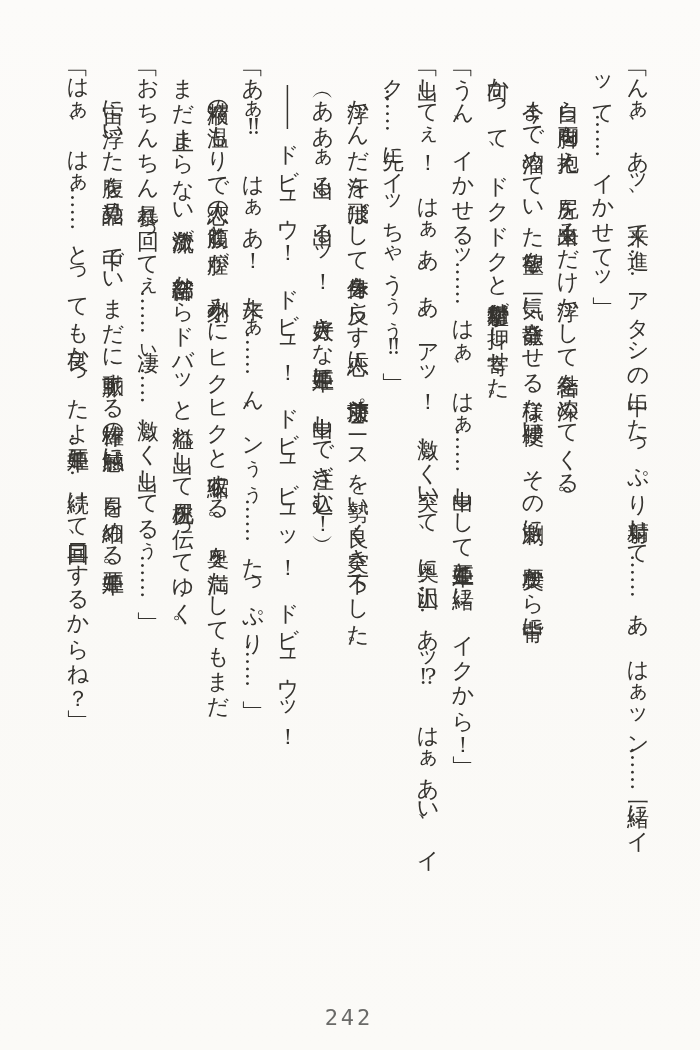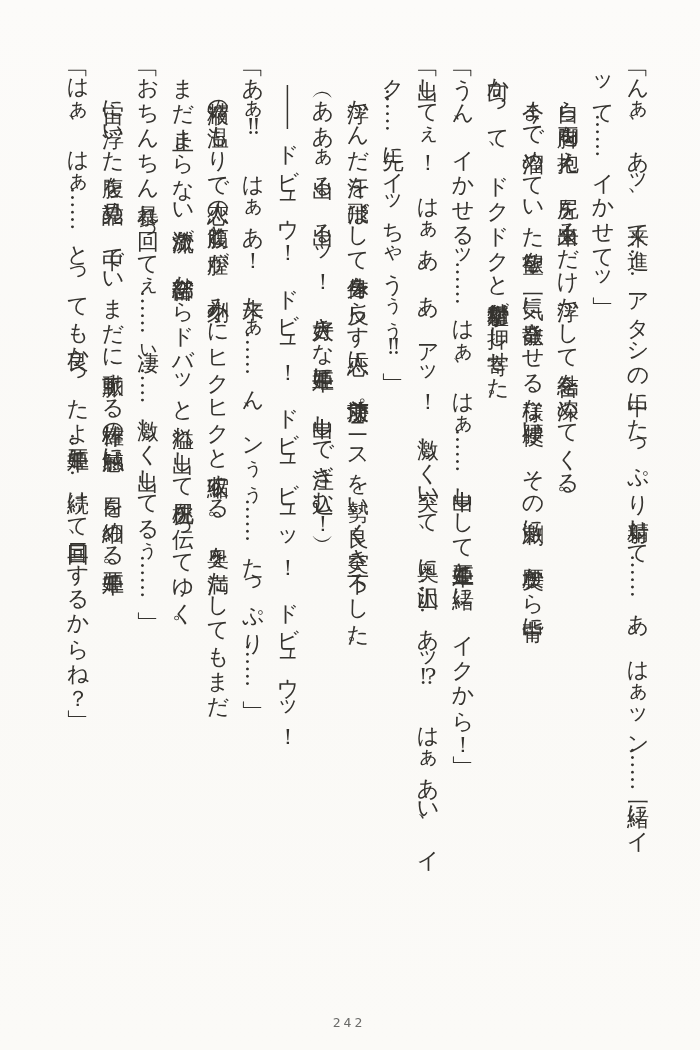--- a/index.html
+++ b/index.html
@@ -41,21 +41,21 @@
     text-indent: 1em;       
   }
   .page-number {
     position: absolute;
     left: 12px;
     right: 14px;
     bottom: 20px;
     text-align: center;
     color: #6a6a68;
     font-family: "DejaVu Sans Mono", monospace;
-    font-size: 13px;
+    font-size: 22px;
     letter-spacing: 3px;
   }
 </style>
 </head>
 <body>
 
 <div class="scan-page">
   <div class="text-block">
       <p class="tline">「んぁ、あッ、来て進……アタシの中にたっぷり射精して……あ、はぁッン……一緒にイ</p>
       <p class="tline">ッて……イかせてッ」</p>

